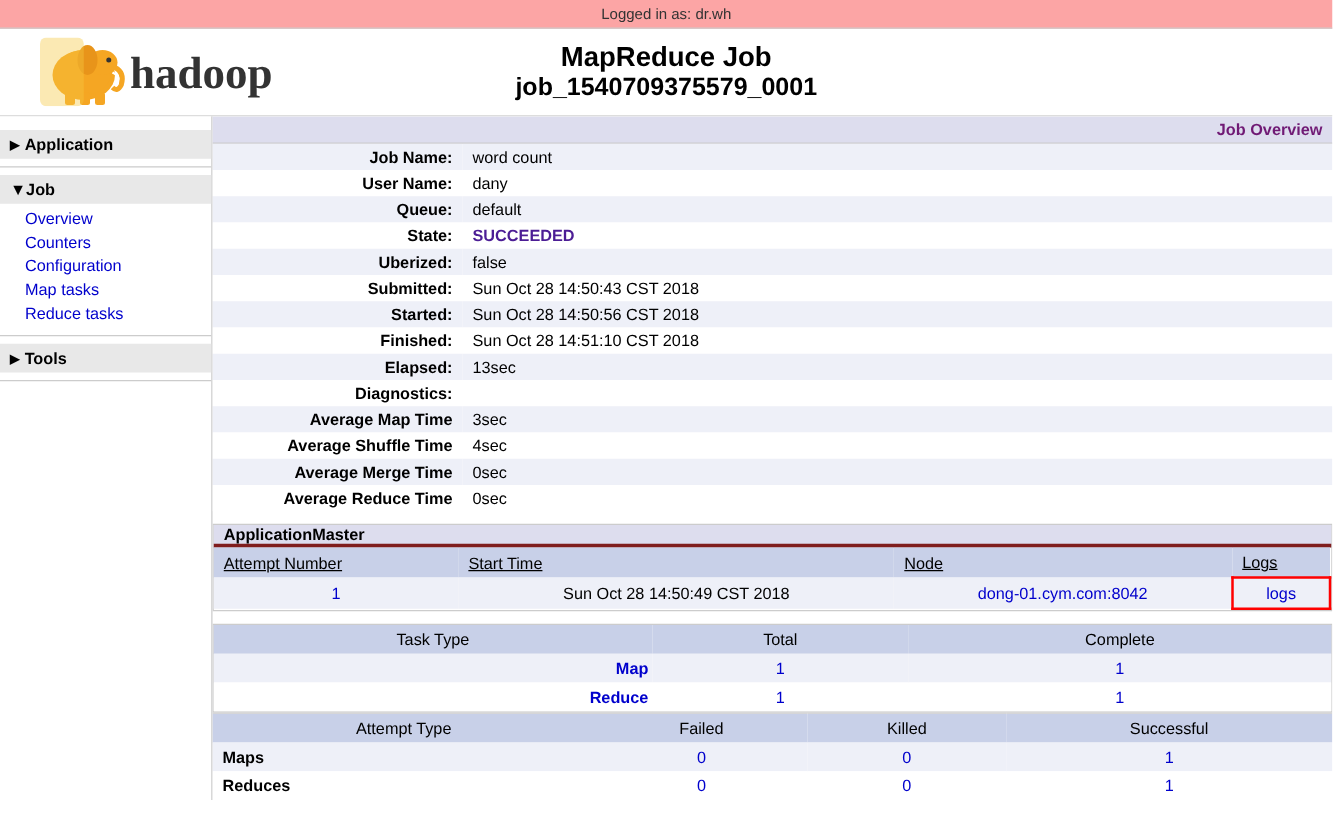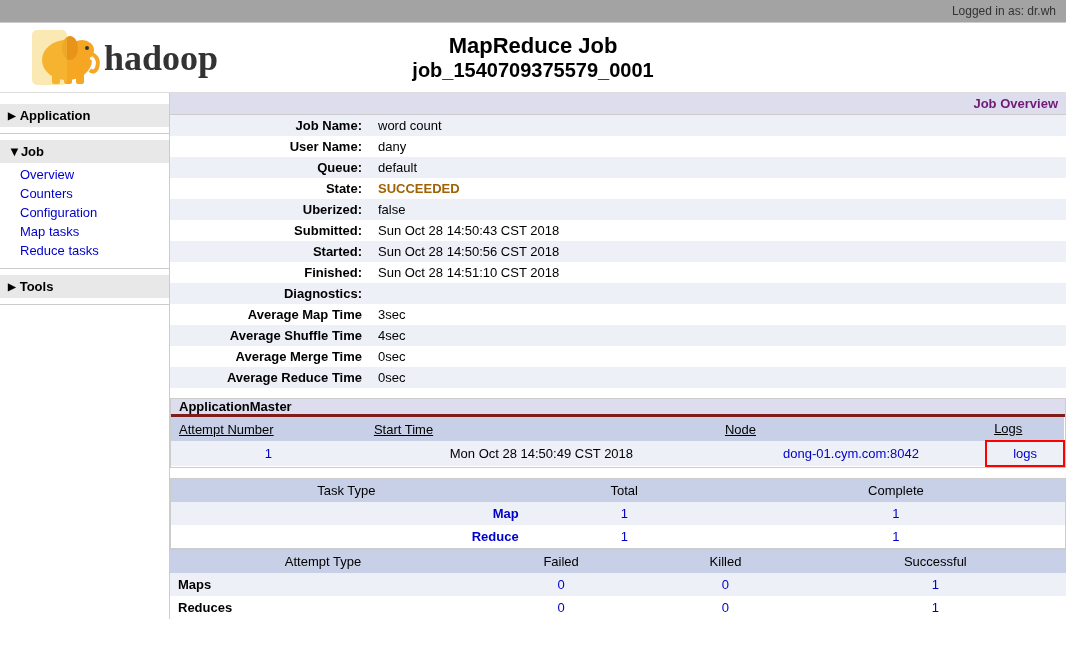--- a/index.html
+++ b/index.html
@@ -1,23 +1,23 @@
 <!DOCTYPE html>
 <html><head>
   <meta charset="utf-8">
   <style>
     * { margin: 0; padding: 0; box-sizing: border-box; }
     body { font-family: Arial, sans-serif; font-size: 13px; background: #fff; color: #000; width: 1066px; }
 
     
     .top-bar {
-      background: #a3a3a3;
+      background: #fca5a5;
       border-bottom: 1px solid #ccc;
       padding: 4px 10px;
-      text-align: right;
+      text-align: center;
       font-size: 12px;
       color: #333;
     }
 
     
     .header {
       display: flex;
       align-items: center;
       justify-content: center;
       padding: 10px 20px;
@@ -134,21 +134,21 @@
     .info-table td:first-child {
       text-align: right;
       font-weight: bold;
       width: 200px;
       white-space: nowrap;
     }
     .info-table td:last-child {
       text-align: left;
     }
     .state-succeeded {
-      color: #a16207;
+      color: #4c1d95;
       font-weight: bold;
     }
 
     
     .am-section {
       margin-top: 10px;
       border: 1px solid #ccc;
     }
     .am-title {
       background: #dde;
@@ -368,20 +368,24 @@
         </tr>
         <tr>
           <td>Started:</td>
           <td>Sun Oct 28 14:50:56 CST 2018</td>
         </tr>
         <tr>
           <td>Finished:</td>
           <td>Sun Oct 28 14:51:10 CST 2018</td>
         </tr>
         <tr>
+          <td>Elapsed:</td>
+          <td>13sec</td>
+        </tr>
+        <tr>
           <td>Diagnostics:</td>
           <td></td>
         </tr>
         <tr>
           <td>Average Map Time</td>
           <td>3sec</td>
         </tr>
         <tr>
           <td>Average Shuffle Time</td>
           <td>4sec</td>
@@ -404,21 +408,21 @@
           <tr>
             <th>Attempt Number</th>
             <th>Start Time</th>
             <th>Node</th>
             <th>Logs</th>
           </tr>
         </thead>
         <tbody>
           <tr>
             <td><a href="#">1</a></td>
-            <td>Mon Oct 28 14:50:49 CST 2018</td>
+            <td>Sun Oct 28 14:50:49 CST 2018</td>
             <td><a href="#">dong-01.cym.com:8042</a></td>
             <td class="logs-cell"><a href="#">logs</a></td>
           </tr>
         </tbody>
       </table>
     </div>
 
     <div class="task-section">
       <table class="task-table">
         <thead>

